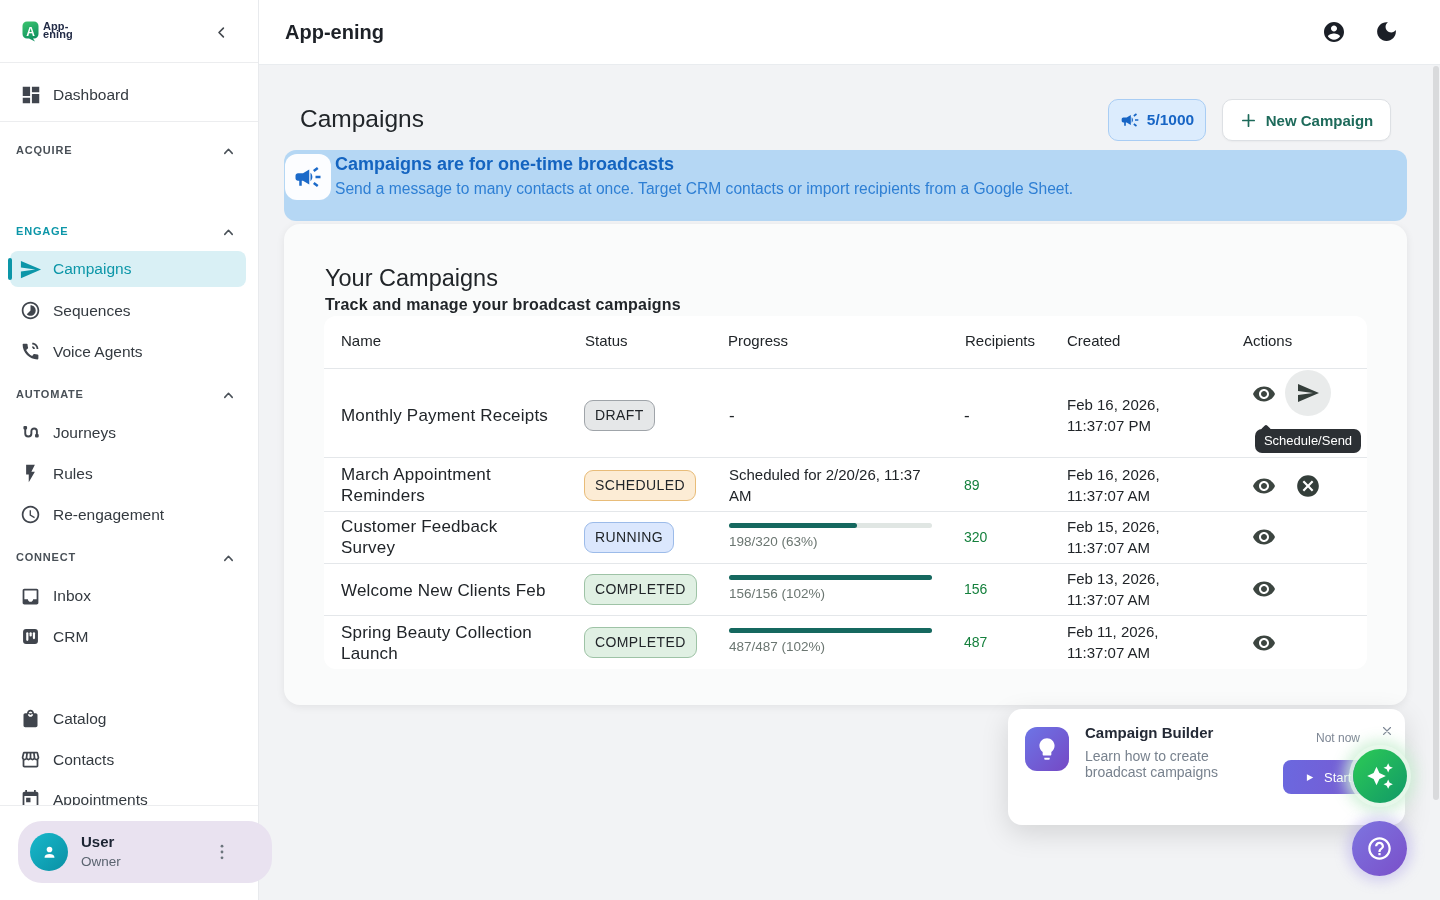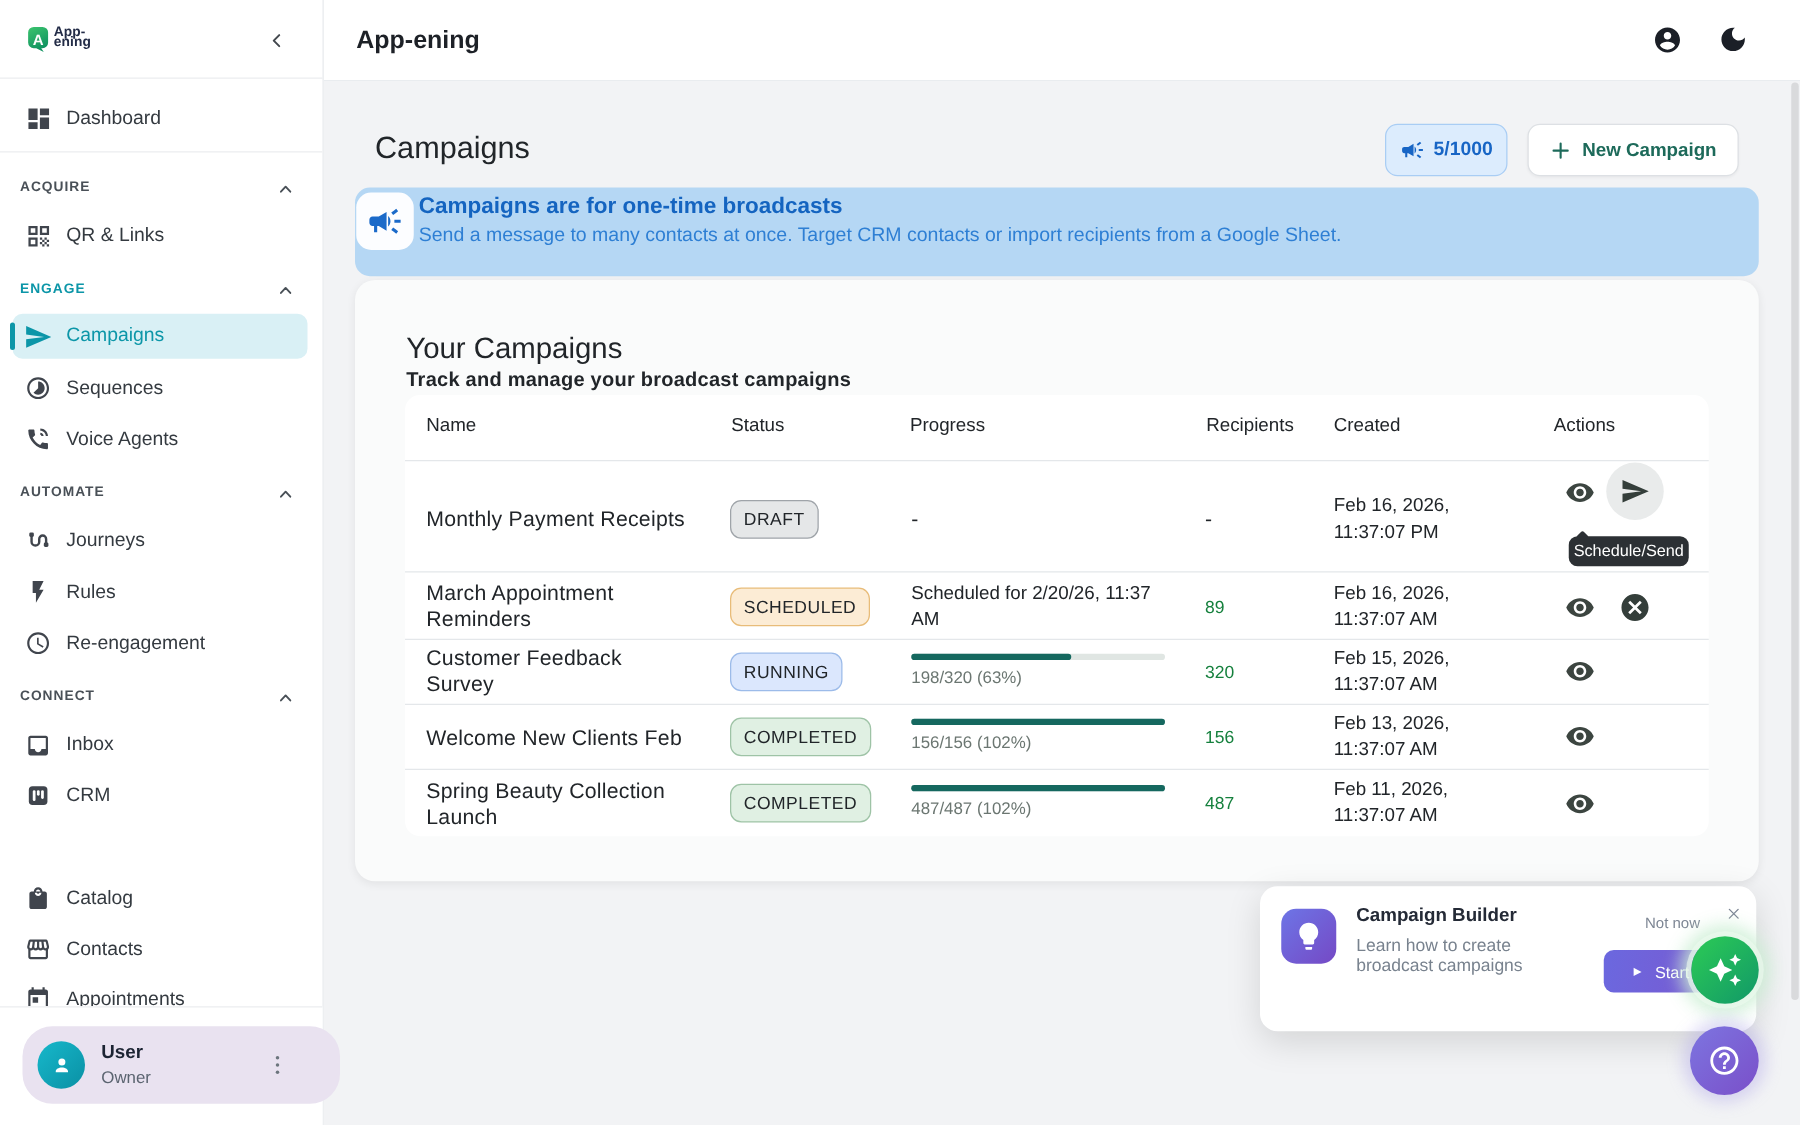--- a/index.html
+++ b/index.html
@@ -69,21 +69,21 @@
 .b-sched { background:#fcecd5; border-color:#e8bc79; }
 .b-run { background:#dbe7fd; border-color:#9cbbe9; }
 .b-comp { background:#e0f0e3; border-color:#9ec3a6; }
 .pbar { position:absolute; width:203px; height:5px; border-radius:3px; background:#e0e6e3; }
 .pbar .fill { height:5px; border-radius:3px; background:#15685f; }
 .pcap { position:absolute; font-size:13.5px; color:#6b7671; }
 .dt { position:absolute; font-size:15px; color:#212529; line-height:21px; }
 .num { position:absolute; font-size:14px; color:#15803d; }
 
 
-#ttip { position:absolute; left:1255px; top:429px; width:96px; height:24px; background:#2c3034; border-radius:7px; color:#fff; font-size:13px; text-align:center; line-height:24px; z-index:6; }
+#ttip { position:absolute; left:1255px; top:429px; width:106px; height:24px; background:#2c3034; border-radius:7px; color:#fff; font-size:13px; text-align:center; line-height:24px; z-index:6; }
 #ttipArr { position:absolute; left:1262px; top:426px; width:8px; height:8px; background:#2c3034; border-radius:2px; transform:rotate(45deg); z-index:5; }
 
 
 #toast { position:absolute; left:1008px; top:709px; width:397px; height:116px; background:#fff; border-radius:14px; box-shadow:0 8px 28px rgba(0,0,0,0.13); z-index:7; }
 #tTile { position:absolute; left:17px; top:18px; width:44px; height:44px; border-radius:12px; background:linear-gradient(135deg,#6d75e6,#7549c5); display:flex; align-items:center; justify-content:center; }
 #tTitle { position:absolute; left:77px; top:15px; font-size:15px; font-weight:700; color:#242a36; }
 #tBody { position:absolute; left:77px; top:40px; font-size:14px; color:#78828e; line-height:15.5px; }
 #tNot { position:absolute; left:308px; top:22px; font-size:12px; color:#7d8694; }
 #tStart { position:absolute; left:275px; top:51px; width:107px; height:34px; border-radius:8px; background:linear-gradient(100deg,#6b68df,#7b57ce); color:#fff; font-size:13px; display:flex; align-items:center; gap:10px; padding-left:22px; }
 #tClose { position:absolute; left:373px; top:16px; }
@@ -119,28 +119,20 @@
             <path d="M3 13h8V3H3v10zm0 8h8v-6H3v6zm10 0h8V11h-8v10zm0-18v6h8V3h-8z"></path>
           </svg>
         </span>
         <span class="tx">Dashboard</span>
       </div>
       <div class="divline" style="top:58px"></div>
       <div class="sect" style="top:81px">ACQUIRE</div>
       <svg class="chev" style="top:80.5px" width="15" height="15" viewBox="0 0 24 24" fill="none" stroke="#495057" stroke-width="2.4" stroke-linecap="round" stroke-linejoin="round">
         <path d="M6 15 L12 8.5 L18 15"></path>
       </svg>
-      <div class="navitem" style="top:108px">
-        <span class="ic">
-          <svg width="22" height="22" viewBox="0 0 24 24" fill="#40454d">
-            <path d="M3 11h8V3H3v8zm2-6h4v4H5V5zM3 21h8v-8H3v8zm2-6h4v4H5v-4zM13 3v8h8V3h-8zm6 6h-4V5h4v4zM19 19h2v2h-2zM13 13h2v2h-2zM15 15h2v2h-2zM13 17h2v2h-2zM15 19h2v2h-2zM17 17h2v2h-2zM17 13h2v2h-2zM19 15h2v2h-2z"></path>
-          </svg>
-        </span>
-        <span class="tx">QR &amp; Links</span>
-      </div>
       <div class="sect teal" style="top:162px">ENGAGE</div>
       <svg class="chev" style="top:161.5px" width="15" height="15" viewBox="0 0 24 24" fill="none" stroke="#495057" stroke-width="2.4" stroke-linecap="round" stroke-linejoin="round">
         <path d="M6 15 L12 8.5 L18 15"></path>
       </svg>
       <div class="navitem active" style="top:188px">
         <span class="ic">
           <svg width="23" height="23" viewBox="0 0 24 24" fill="#0c96a8">
             <path d="M2.01 21L23 12 2.01 3 2 10l15 2-15 2z"></path>
           </svg>
         </span>

